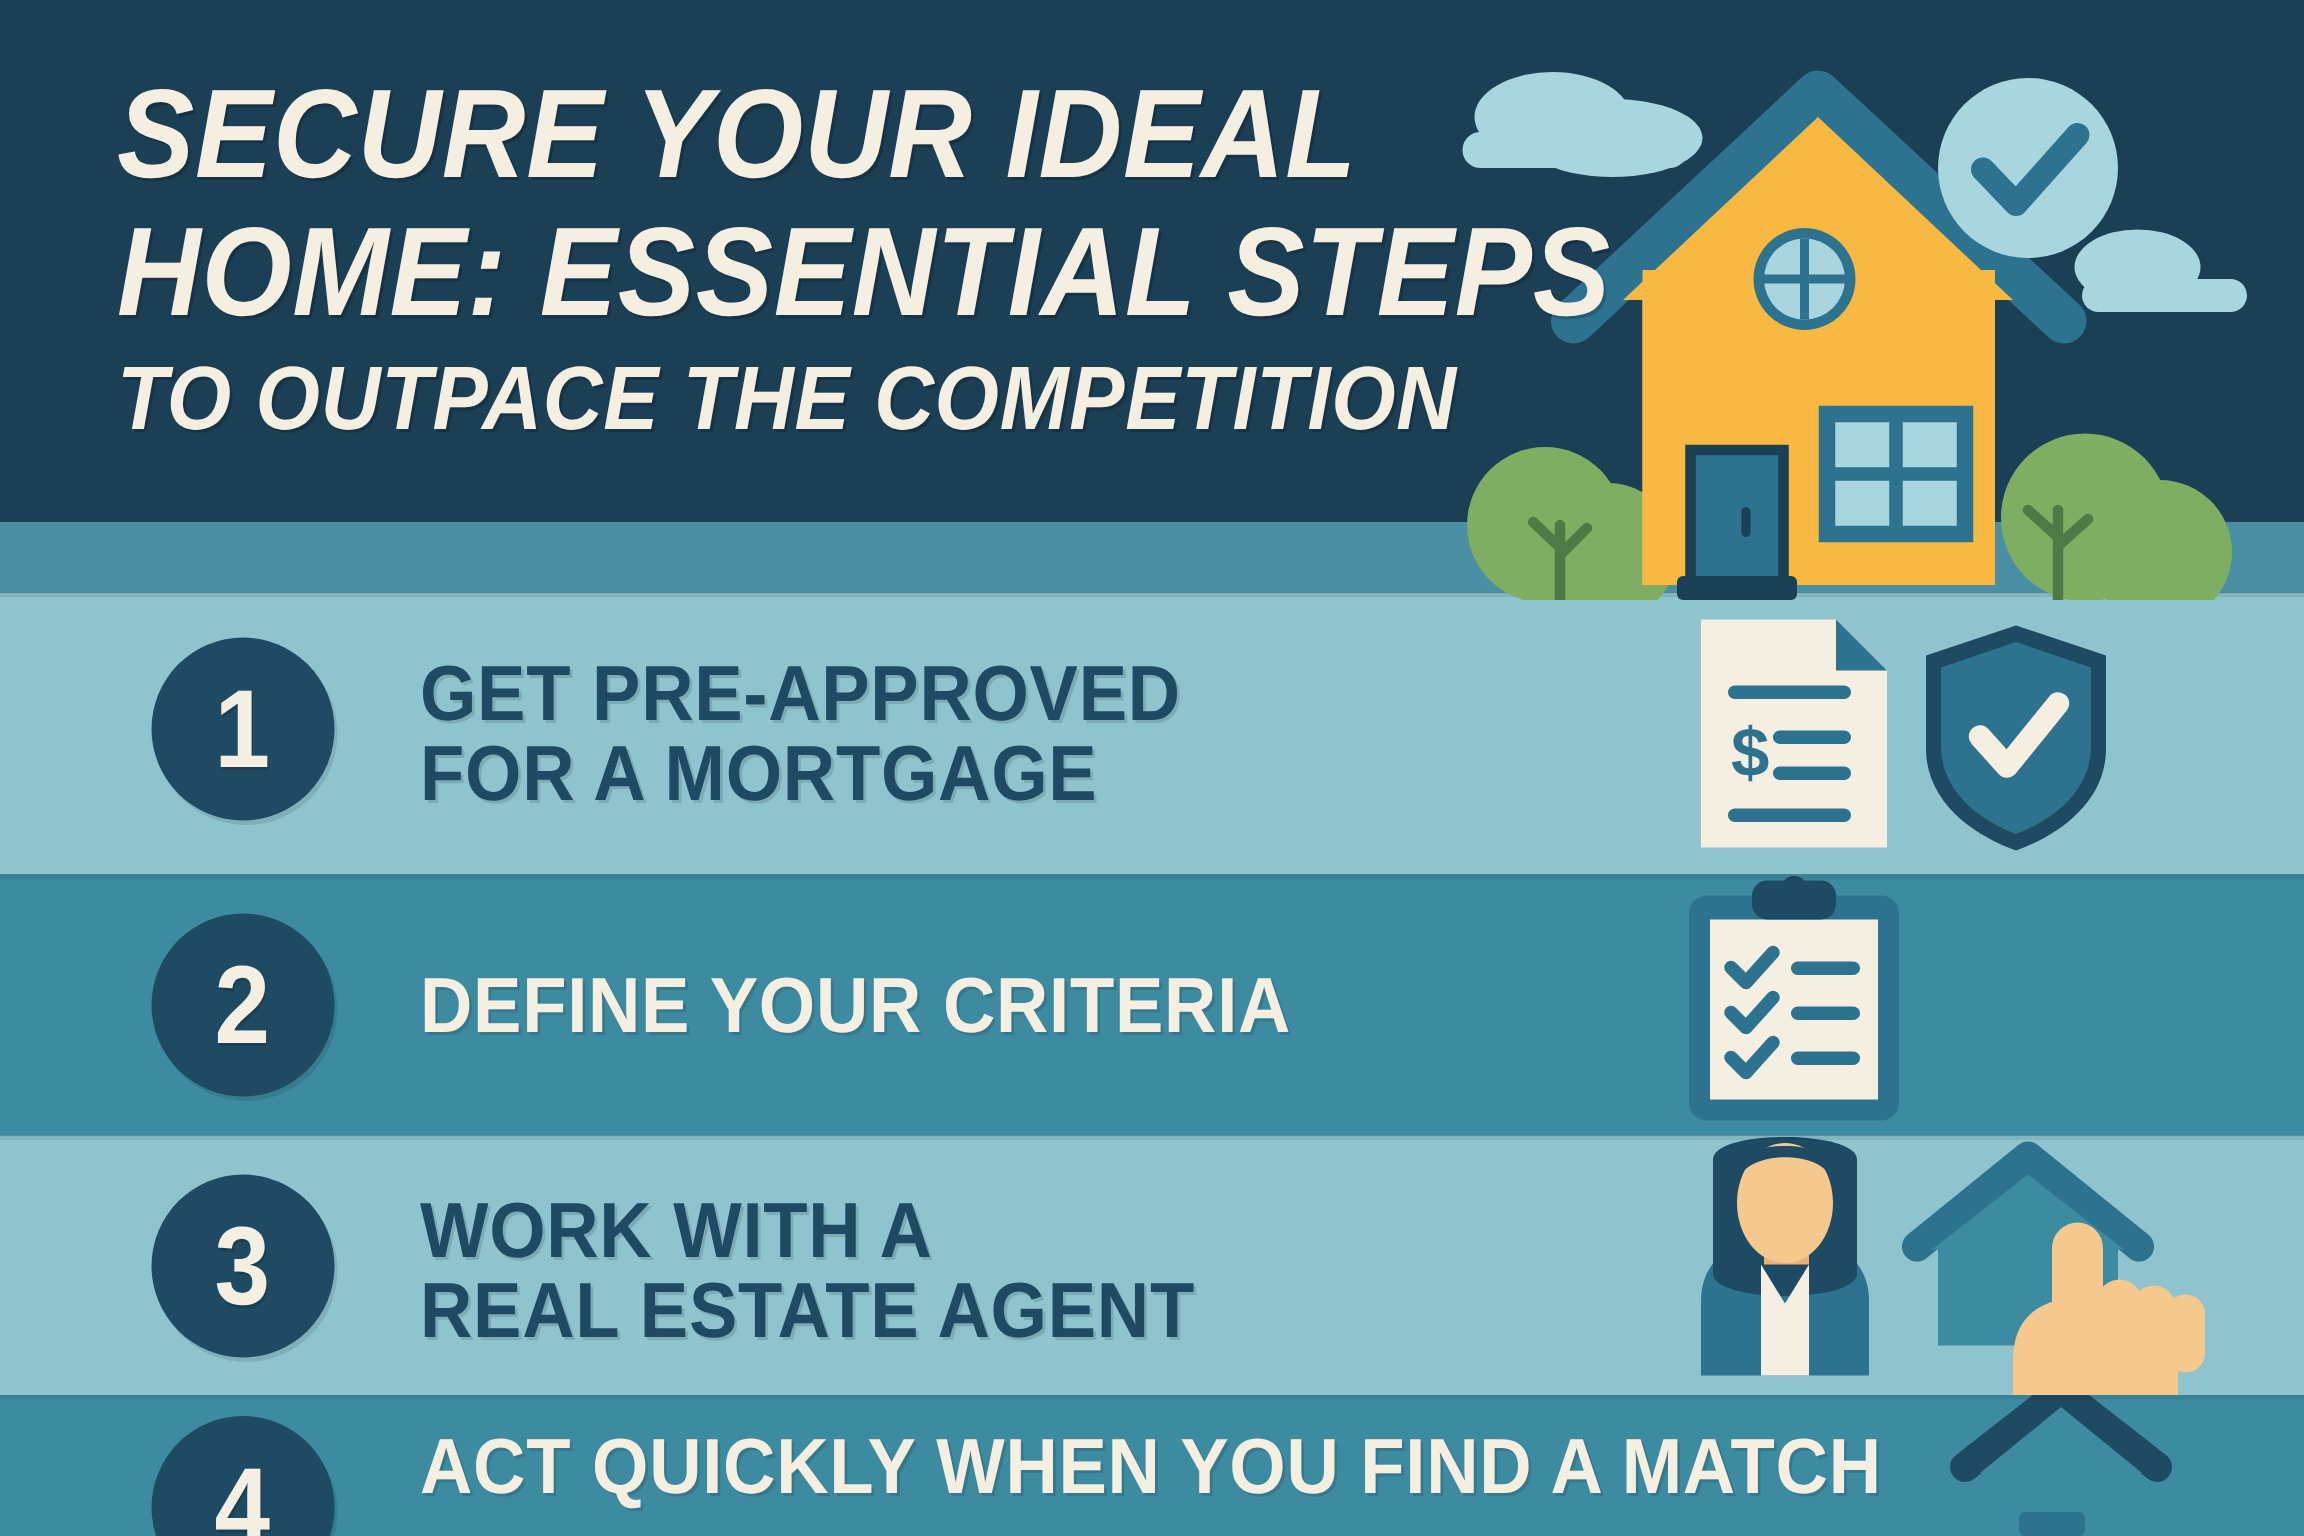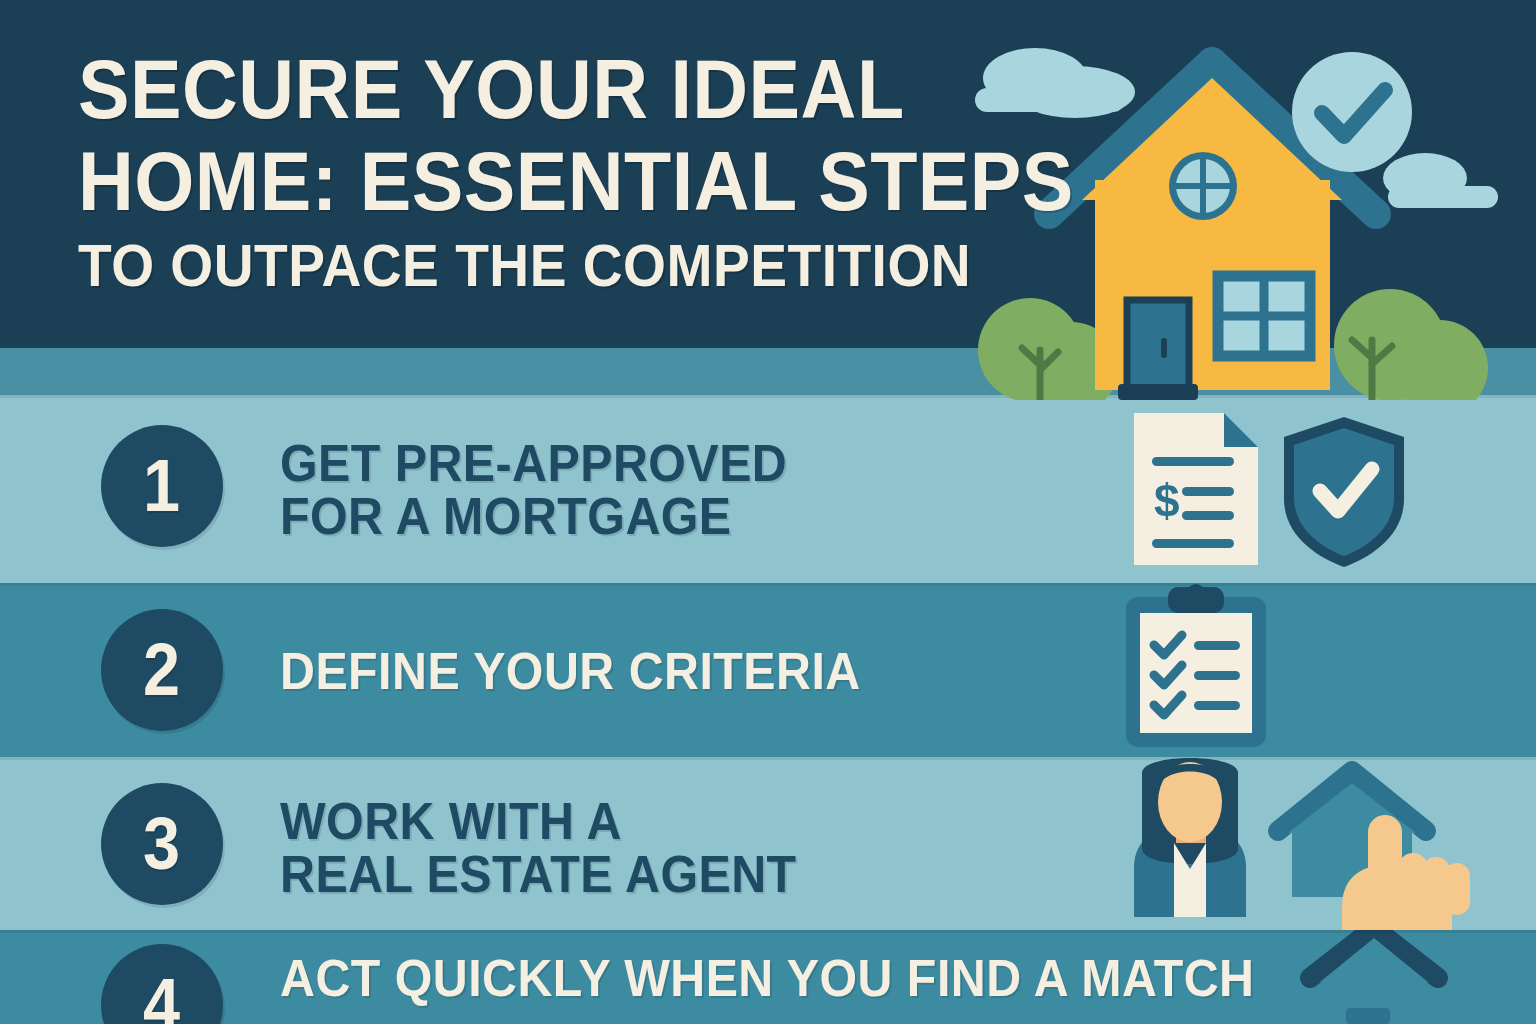--- a/index.html
+++ b/index.html
@@ -19,20 +19,21 @@
   .header {
     position:absolute; left:0; top:0;
     width:1536px; height:348px;
     background:#1b3f55;
     overflow:hidden;
   }
   .header-title {
     position:absolute; left:78px; top:48px;
     width:960px;
     z-index:6;
+    font-style:italic;
   }
   .title-line {
     display:block;
     color:#f5efe2;
     font-weight:bold;
     letter-spacing:0.5px;
     line-height:0.98;
     text-shadow:2px 2px 0 rgba(0,0,0,0.18);
     white-space:nowrap;
     transform:scaleX(0.92);

